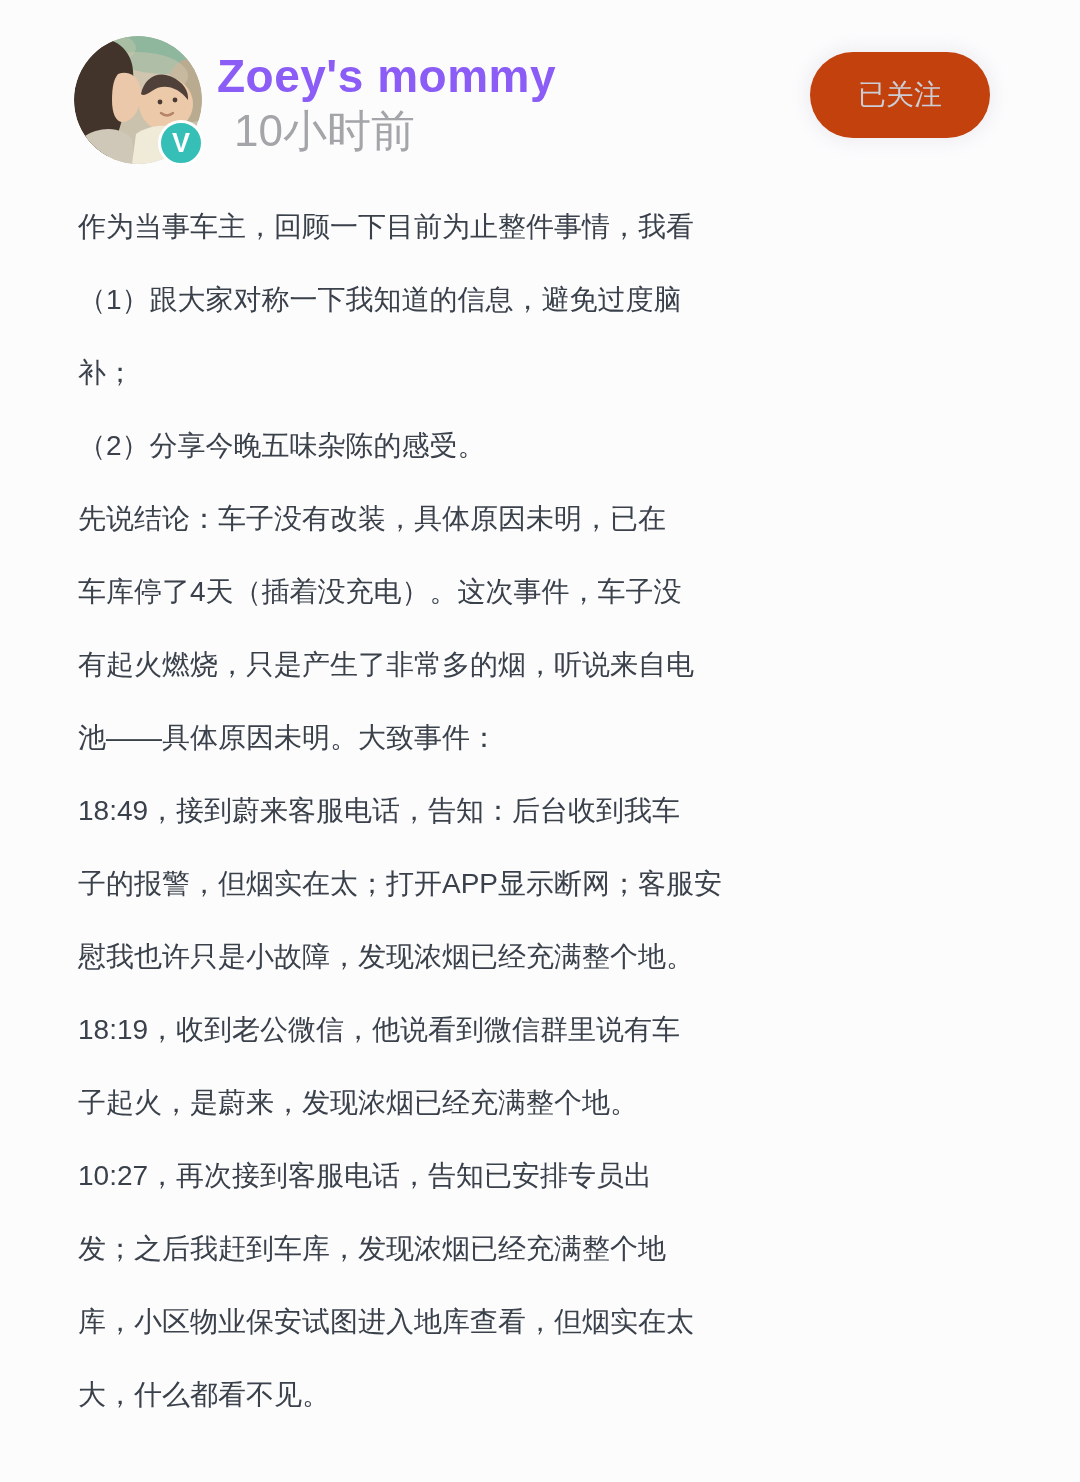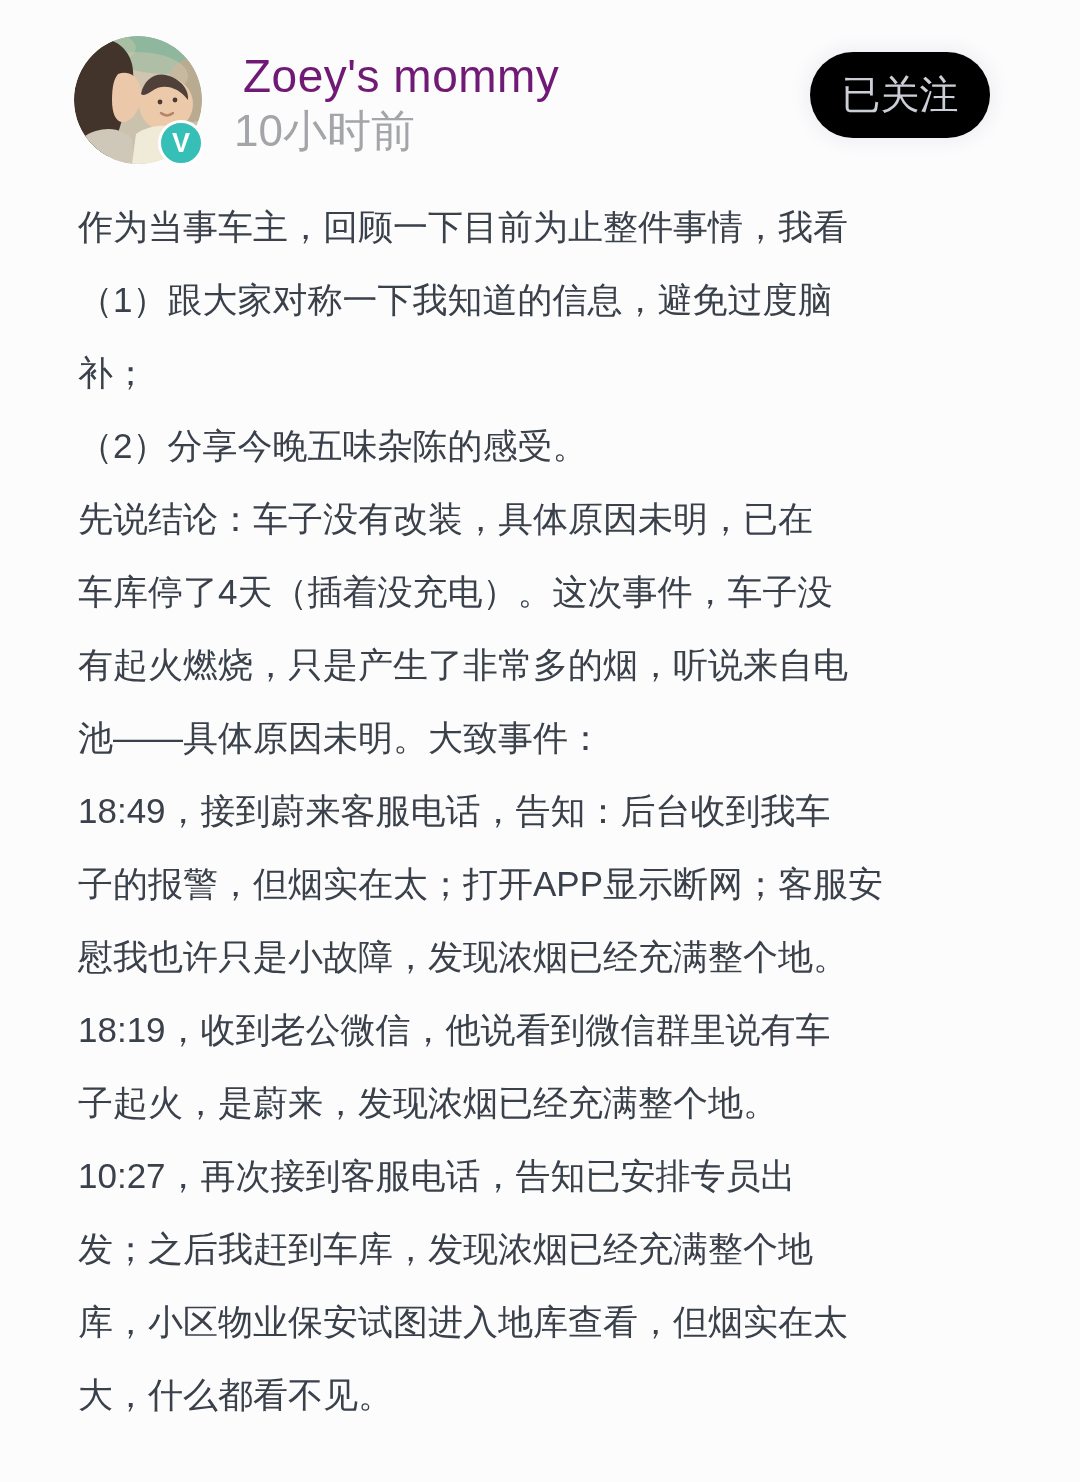--- a/index.html
+++ b/index.html
@@ -44,65 +44,66 @@
     color: #ffffff;
     font-size: 27px;
     font-weight: bold;
     display: flex;
     align-items: center;
     justify-content: center;
     line-height: 1;
   }
   .author {
     position: absolute;
-    left: 243px;
+    left: 217px;
     top: 48px;
     font-size: 46px;
     line-height: 56px;
-    color: #701a75;
+    color: #8b5cf6;
     letter-spacing: 0.5px;
+    font-weight: bold;
   }
   .time {
     position: absolute;
     left: 234px;
     top: 110px;
     font-size: 44px;
     line-height: 42px;
     color: #a3a5a9;
   }
   .follow-btn {
     position: absolute;
     left: 810px;
     top: 52px;
     width: 180px;
     height: 86px;
     border: none;
     border-radius: 43px;
-    background: #000000;
+    background: #c2410c;
     box-shadow: 0 0 14px 6px rgba(240,240,244,0.9);
     color: #cbced6;
-    font-size: 39px;
+    font-size: 28px;
     font-family: "Liberation Sans", "DejaVu Sans", sans-serif;
     display: flex;
     align-items: center;
     justify-content: center;
     padding: 0;
     cursor: pointer;
   }
   
   .post-body {
     position: absolute;
     left: 78px;
     top: 190px;
     width: 934px;
   }
   .post-line {
     height: 73px;
     line-height: 73px;
-    font-size: 35px;
+    font-size: 28px;
     color: #3a414b;
     white-space: nowrap;
   }
 </style>
 </head>
 <body>
 
 <div class="card">
 
   <div class="avatar-wrap">

